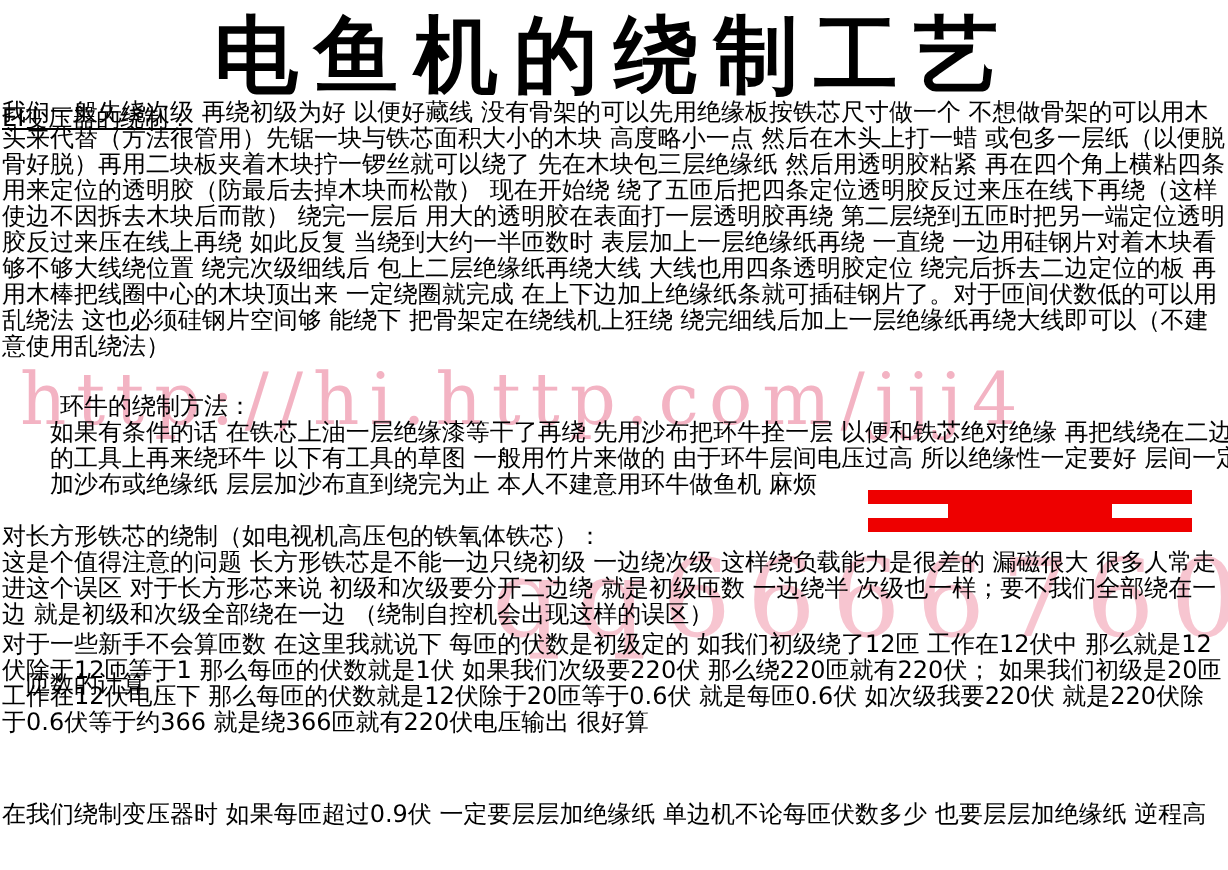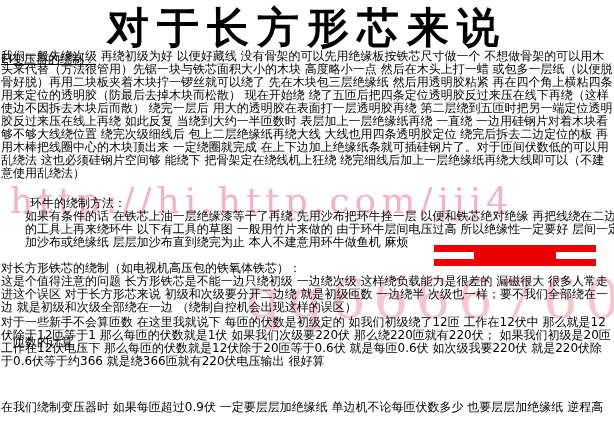--- a/index.html
+++ b/index.html
@@ -75,21 +75,21 @@
   .tool-slot.left { left: 0; }
   .tool-slot.right { right: 0; }
 </style>
 </head>
 <body>
 
 <div class="watermark top">http://hi.http.com/jjj4</div>
 
 <div class="watermark mid">qq66667603</div>
 
-<div class="doc-title">对于长方形芯来说</div>
+<div class="doc-title">电鱼机的绕制工艺</div>
 
 <div id="h1" class="sec-heading">EI变压器的绕制：</div>
 <div id="b1" class="sec-body">我们一般先绕次级 再绕初级为好 以便好藏线 没有骨架的可以先用绝缘板按铁芯尺寸做一个 不想做骨架的可以用木头来代替（方法很管用）先锯一块与铁芯面积大小的木块 高度略小一点 然后在木头上打一蜡 或包多一层纸（以便脱骨好脱）再用二块板夹着木块拧一锣丝就可以绕了 先在木块包三层绝缘纸 然后用透明胶粘紧 再在四个角上横粘四条用来定位的透明胶（防最后去掉木块而松散） 现在开始绕 绕了五匝后把四条定位透明胶反过来压在线下再绕（这样使边不因拆去木块后而散） 绕完一层后 用大的透明胶在表面打一层透明胶再绕 第二层绕到五匝时把另一端定位透明胶反过来压在线上再绕 如此反复 当绕到大约一半匝数时 表层加上一层绝缘纸再绕 一直绕 一边用硅钢片对着木块看够不够大线绕位置 绕完次级细线后 包上二层绝缘纸再绕大线 大线也用四条透明胶定位 绕完后拆去二边定位的板 再用木棒把线圈中心的木块顶出来 一定绕圈就完成 在上下边加上绝缘纸条就可插硅钢片了。对于匝间伏数低的可以用乱绕法 这也必须硅钢片空间够 能绕下 把骨架定在绕线机上狂绕 绕完细线后加上一层绝缘纸再绕大线即可以（不建意使用乱绕法）</div>
 
 <div id="h2" class="sec-heading">环牛的绕制方法：</div>
 <div id="b2" class="sec-body">如果有条件的话 在铁芯上油一层绝缘漆等干了再绕 先用沙布把环牛拴一层 以便和铁芯绝对绝缘 再把线绕在二边有Y的工具上再来绕环牛 以下有工具的草图 一般用竹片来做的 由于环牛层间电压过高 所以绝缘性一定要好 层间一定要加沙布或绝缘纸 层层加沙布直到绕完为止 本人不建意用环牛做鱼机 麻烦</div>
 
 <div class="tool-diagram">
   <div class="tool-slot left"></div>
   <div class="tool-slot right"></div>

